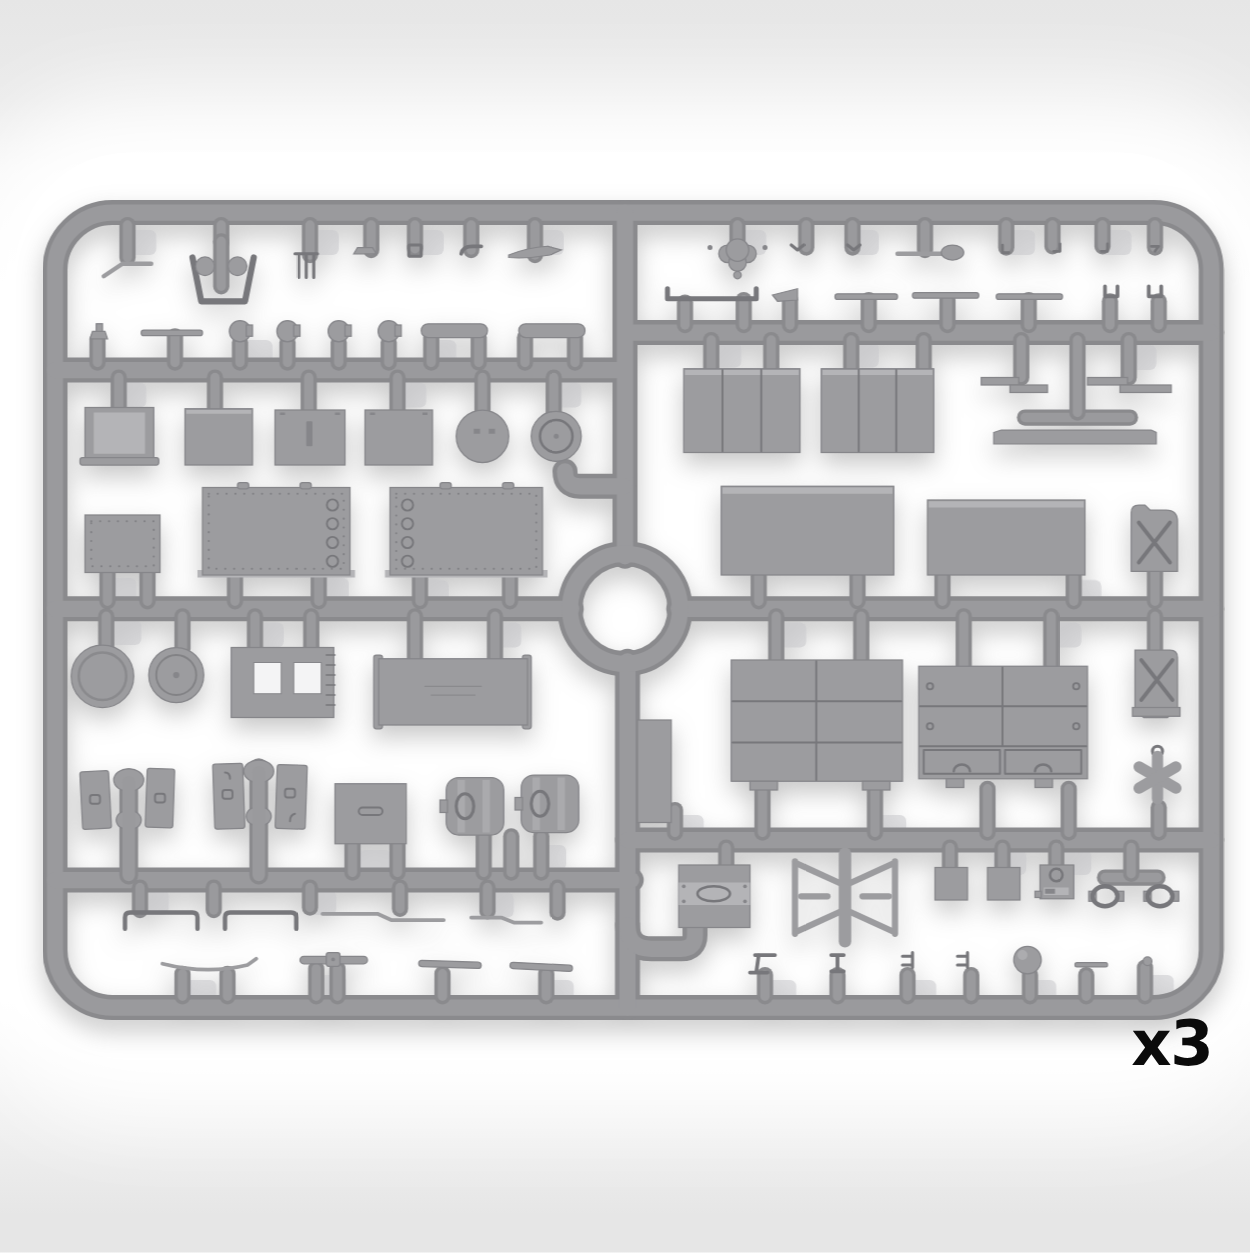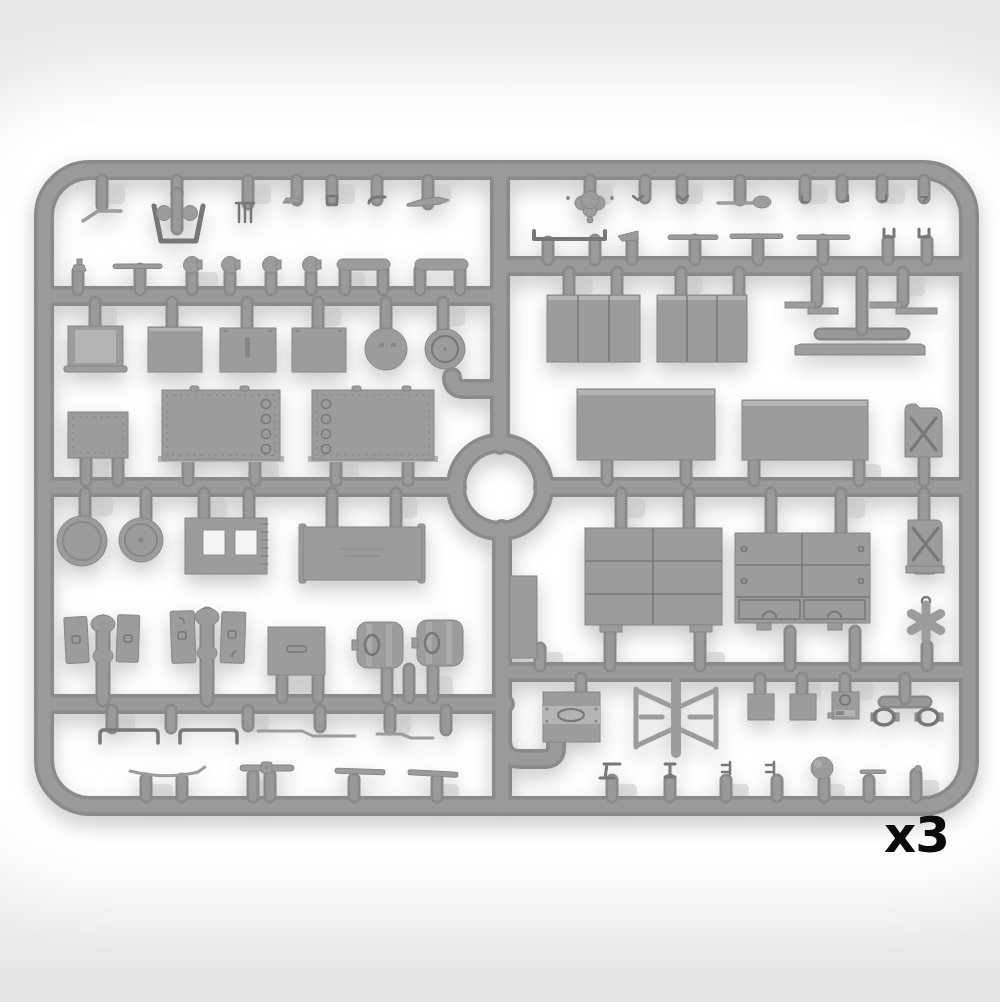--- a/index.html
+++ b/index.html
@@ -25,21 +25,21 @@
   .uI{fill:none;stroke:var(--sprue);stroke-width:10;stroke-linecap:round;}
   .p{fill:var(--part);stroke:var(--part-dark);stroke-width:1;}
   .pl{fill:var(--part-light);stroke:none;}
   .pd{fill:var(--part-dark);stroke:none;}
   .hole{fill:var(--hole);stroke:var(--part-dark);stroke-width:.8;}
   .ln{fill:none;stroke:var(--detail);stroke-linecap:round;stroke-linejoin:round;}
   .lt{fill:none;stroke:var(--part);stroke-linecap:round;stroke-linejoin:round;}
   .dots{fill:none;stroke:var(--detail);stroke-width:1.6;stroke-dasharray:.1 7;stroke-linecap:round;opacity:.75;}
   .ghost{fill:var(--ghost);opacity:.55;}
   .qty-label{
-    position:absolute;left:884px;top:806px;width:86px;text-align:left;
+    position:absolute;left:884px;top:806px;width:86px;text-align:right;
     font-size:50px;font-weight:800;letter-spacing:-1px;color:var(--label);
     font-family:"DejaVu Sans",sans-serif;
   }
 </style>
 </head>
 <body>
 
 <div class="stage">
   <div class="glow"></div>
 

